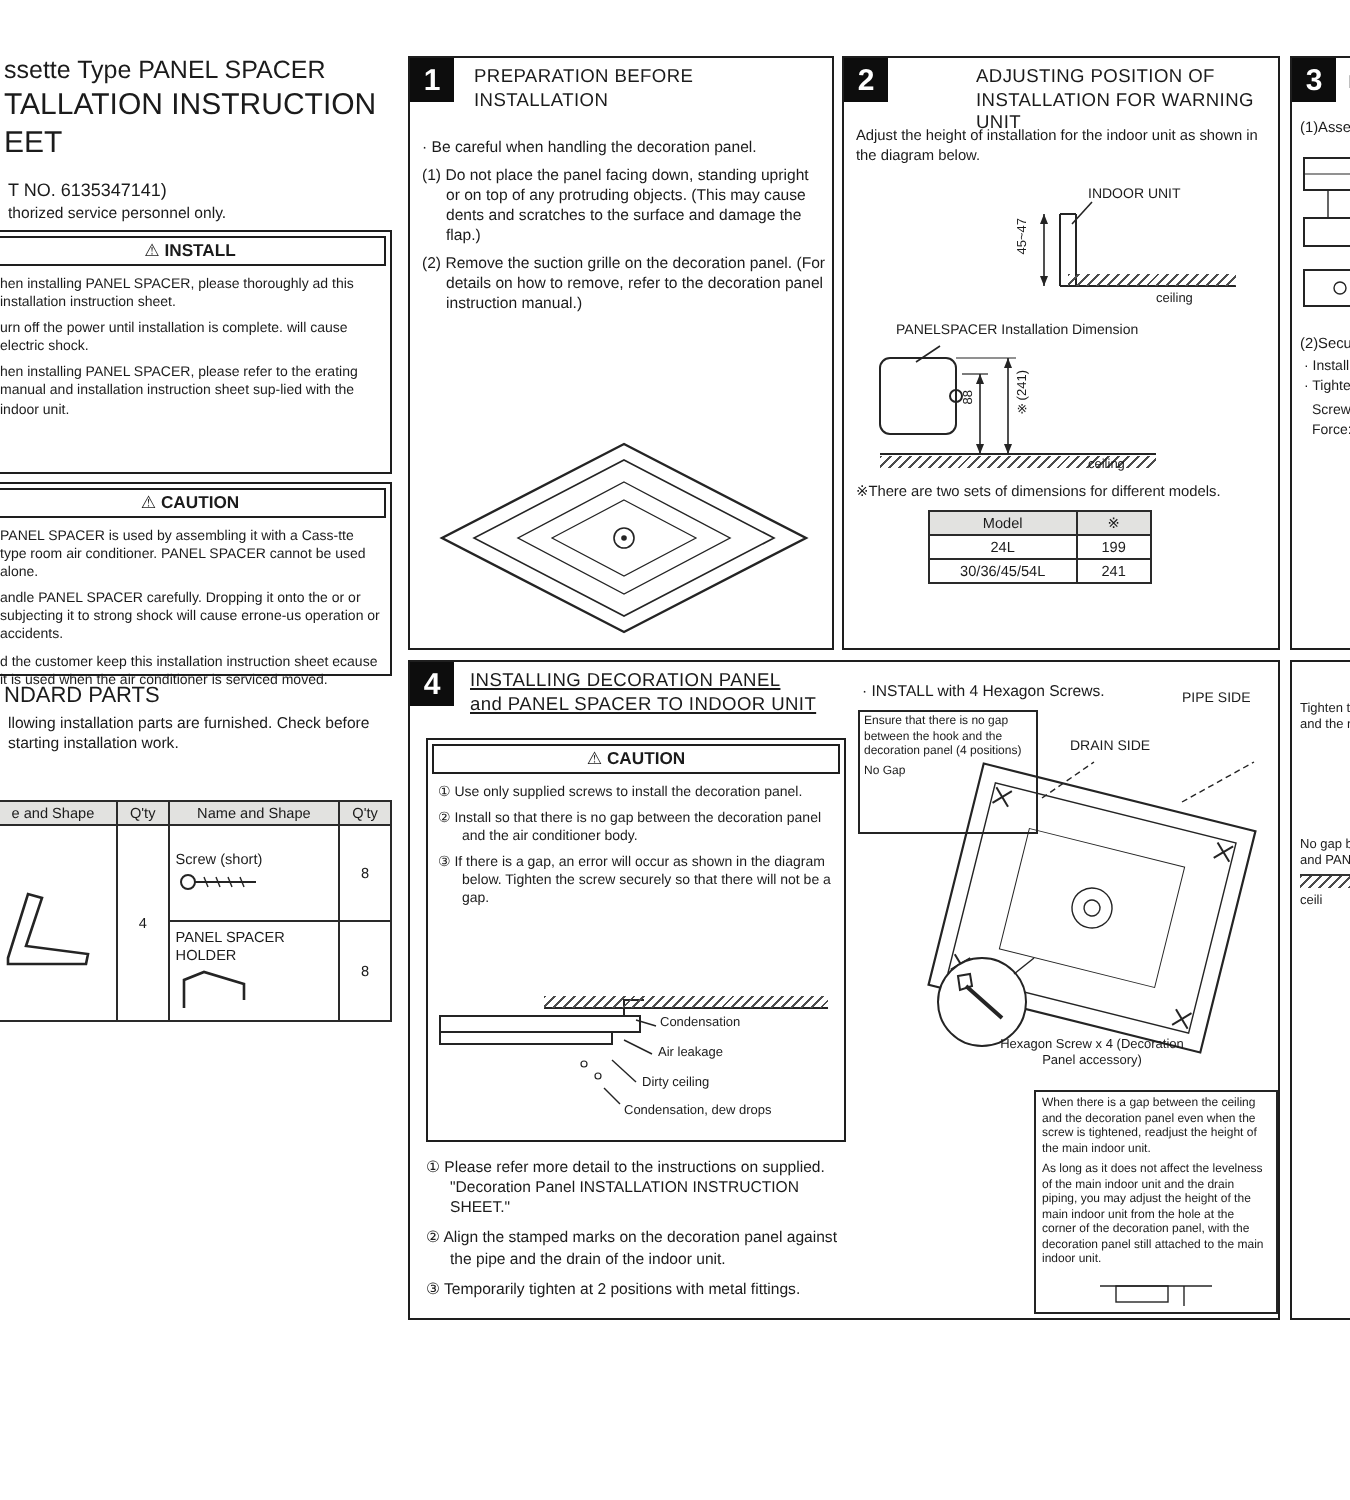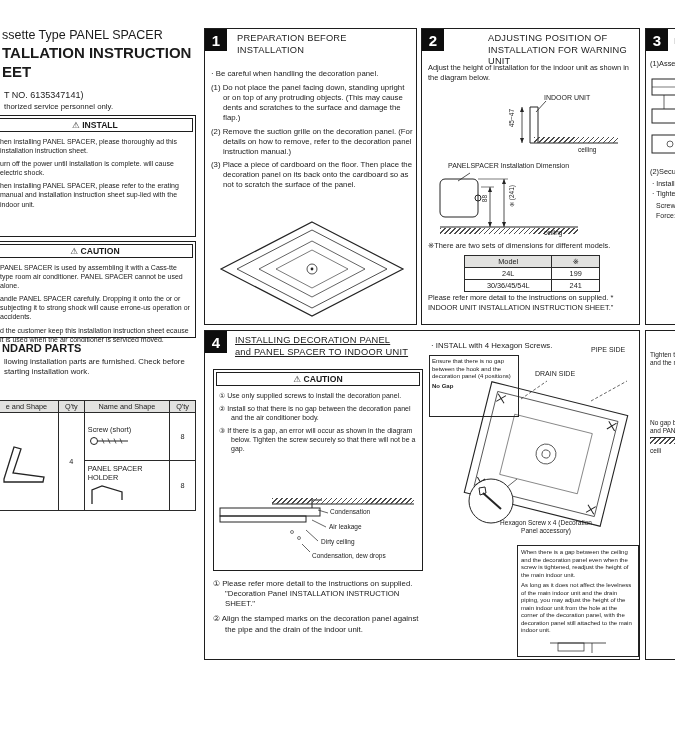--- a/index.html
+++ b/index.html
@@ -9,21 +9,21 @@
   .abs { position:absolute; }
   .sec { position:absolute; border:1.2px solid #1e1e1e; background:#fff; }
   .numbox { position:absolute; left:0; top:0; width:22px; height:22px; background:#0d0d0d; color:#fff;
             display:flex; align-items:center; justify-content:center; font-size:15px; font-weight:bold; }
   .sectitle { position:absolute; font-size:9.3px; line-height:1.25; letter-spacing:.2px; }
   .t8  { font-size:7.8px; line-height:1.3; }
   .t75 { font-size:7.4px; line-height:1.3; }
   .t7  { font-size:7.0px; line-height:1.3; }
   .t65 { font-size:6.5px; line-height:1.28; }
   .t6  { font-size:6.0px; line-height:1.25; }
-  .b { font-weight:bold; }
+  .b { font-weight:normal; }
   .hang { padding-left:12px; text-indent:-12px; }
   .alert { position:absolute; border:1.2px solid #1e1e1e; background:#fff; }
   .alert-head { margin:2px; border:1px solid #1e1e1e; text-align:center; font-weight:bold; font-size:8.6px; padding:1px 0; }
   .alert-body { padding:3px 5px 2px 5px; }
   .alert-body .it { margin-bottom:4px; }
   .dtable { border-collapse:collapse; background:#fff; }
   .dtable td, .dtable th { border:1px solid #2a2a2a; font-size:7.3px; padding:1px 3px; }
   .dtable th { background:#e2e2e0; font-weight:normal; }
   .cc { text-align:center; vertical-align:middle; }
   .hatch { background:repeating-linear-gradient(135deg,#4c4c4c 0,#4c4c4c 1px,transparent 1px,transparent 3.5px); }
@@ -117,21 +117,20 @@
   <div class="sec" style="left:204px; top:28px; width:213px; height:297px;">
     <div class="numbox">1</div>
     <div class="sectitle" style="left:32px; top:4px;">
       <div>PREPARATION BEFORE</div>
       <div>INSTALLATION</div>
     </div>
     <div class="abs t8" style="left:6px; top:40px; width:202px;">· Be careful when handling the decoration panel.</div>
     <div class="abs t8" style="left:6px; top:54px; width:202px;">
       <div class="hang" style="margin-bottom:3px;">(1) Do not place the panel facing down, standing upright or on top of any protruding objects. (This may cause dents and scratches to the surface and damage the flap.)</div>
       <div class="hang" style="margin-bottom:3px;">(2) Remove the suction grille on the decoration panel. (For details on how to remove, refer to the decoration panel instruction manual.)</div>
-      <div class="hang">(3) Place a piece of cardboard on the floor. Then place the decoration panel on its back onto the cardboard so as not to scratch the surface of the panel.</div>
     </div>
     <svg class="abs" style="left:12px; top:190px;" width="190" height="100">
       <polygon points="95,3 186,50 95,97 4,50" fill="none" stroke="#242424" stroke-width="1.2"></polygon>
       <polygon points="95,11 170,50 95,89 20,50" fill="none" stroke="#242424" stroke-width=".8"></polygon>
       <polygon points="95,22 148,50 95,78 42,50" fill="none" stroke="#242424" stroke-width=".7"></polygon>
       <polygon points="95,31 131,50 95,69 59,50" fill="none" stroke="#242424" stroke-width=".6"></polygon>
       <circle cx="95" cy="50" r="5" fill="none" stroke="#242424" stroke-width=".8"></circle>
       <circle cx="95" cy="50" r="1.4" fill="#242424"></circle>
     </svg>
   </div>
@@ -173,42 +172,41 @@
       <span class="lbl t65 vtext" style="left:82px; top:22px;">45~47</span>
       <span class="lbl t65" style="left:152px; top:59px;">ceiling</span>
       <span class="lbl t7" style="left:22px; top:74px;">PANELSPACER Installation Dimension</span>
       <span class="lbl t65 vtext" style="left:55px; top:108px;">88</span>
       <span class="lbl t65 vtext" style="left:82px; top:98px;">※(241)</span>
       <span class="lbl t65" style="left:118px; top:142px;">ceiling</span>
     </div>
 
     <div class="abs t75" style="left:6px; top:212px; width:206px;">※There are two sets of dimensions for different models.</div>
 
-    <table class="dtable abs" style="left:42px; top:226px; width:136px;">
+    <table class="dtable abs" style="left:42px; top:226px; width:112px;">
       <colgroup>
           <col style="width:88px">
           <col style="width:48px">
         </colgroup>
       <tbody>
           <tr>
         <th class="cc">Model</th>
         <th class="cc">※</th>
       </tr>
       <tr>
         <td class="cc">24L</td>
         <td class="cc">199</td>
       </tr>
       <tr>
         <td class="cc">30/36/45/54L</td>
         <td class="cc">241</td>
       </tr>
     </tbody>
       </table>
 
-    <div class="abs t75" style="left:6px; top:264px; width:206px;">Please refer more detail to the instructions on supplied. * INDOOR UNIT INSTALLATION INSTRUCTION SHEET."</div>
   </div>
 
   <div class="sec" style="left:645px; top:28px; width:120px; height:297px;">
     <div class="numbox">3</div>
     <div class="sectitle" style="left:28px; top:7px;">INS</div>
     <div class="abs t75" style="left:4px; top:30px;">(1)Assemb</div>
     <svg class="abs" style="left:4px; top:44px;" width="110" height="88">
       <rect x="2" y="6" width="96" height="16" fill="none" stroke="#242424"></rect>
       <line x1="2" y1="14" x2="98" y2="14" stroke="#242424" stroke-width=".6"></line>
       <rect x="2" y="36" width="96" height="14" fill="none" stroke="#242424"></rect>
@@ -258,20 +256,21 @@
         <span class="lbl t65" style="left:114px; top:22px;">Condensation</span>
         <span class="lbl t65" style="left:113px; top:37px;">Air leakage</span>
         <span class="lbl t65" style="left:105px; top:52px;">Dirty ceiling</span>
         <span class="lbl t65" style="left:96px; top:66px;">Condensation, dew drops</span>
       </div>
     </div>
 
     <div class="abs t8" style="left:8px; top:248px; width:212px;">
       <div class="hang" style="margin-bottom:5px;">① Please refer more detail to the instructions on supplied. "Decoration Panel INSTALLATION INSTRUCTION SHEET."</div>
       <div class="hang" style="margin-bottom:5px;">② Align the stamped marks on the decoration panel against the pipe and the drain of the indoor unit.</div>
+      <div class="hang">③ Temporarily tighten at 2 positions with metal fittings.</div>
     </div>
 
     <div class="abs t8" style="left:226px; top:10px;">· INSTALL with 4 Hexagon Screws.</div>
     <span class="lbl t7" style="left:386px; top:14px;">PIPE SIDE</span>
     <span class="lbl t7" style="left:330px; top:38px;">DRAIN SIDE</span>
 
     <div class="abs" style="left:224px; top:24px; width:90px; height:62px; border:1px solid #242424; padding:2px;">
       <div class="t6">Ensure that there is no gap between the hook and the decoration panel (4 positions)</div>
       <div class="t6 b" style="margin-top:2px;">No Gap</div>
     </div>

